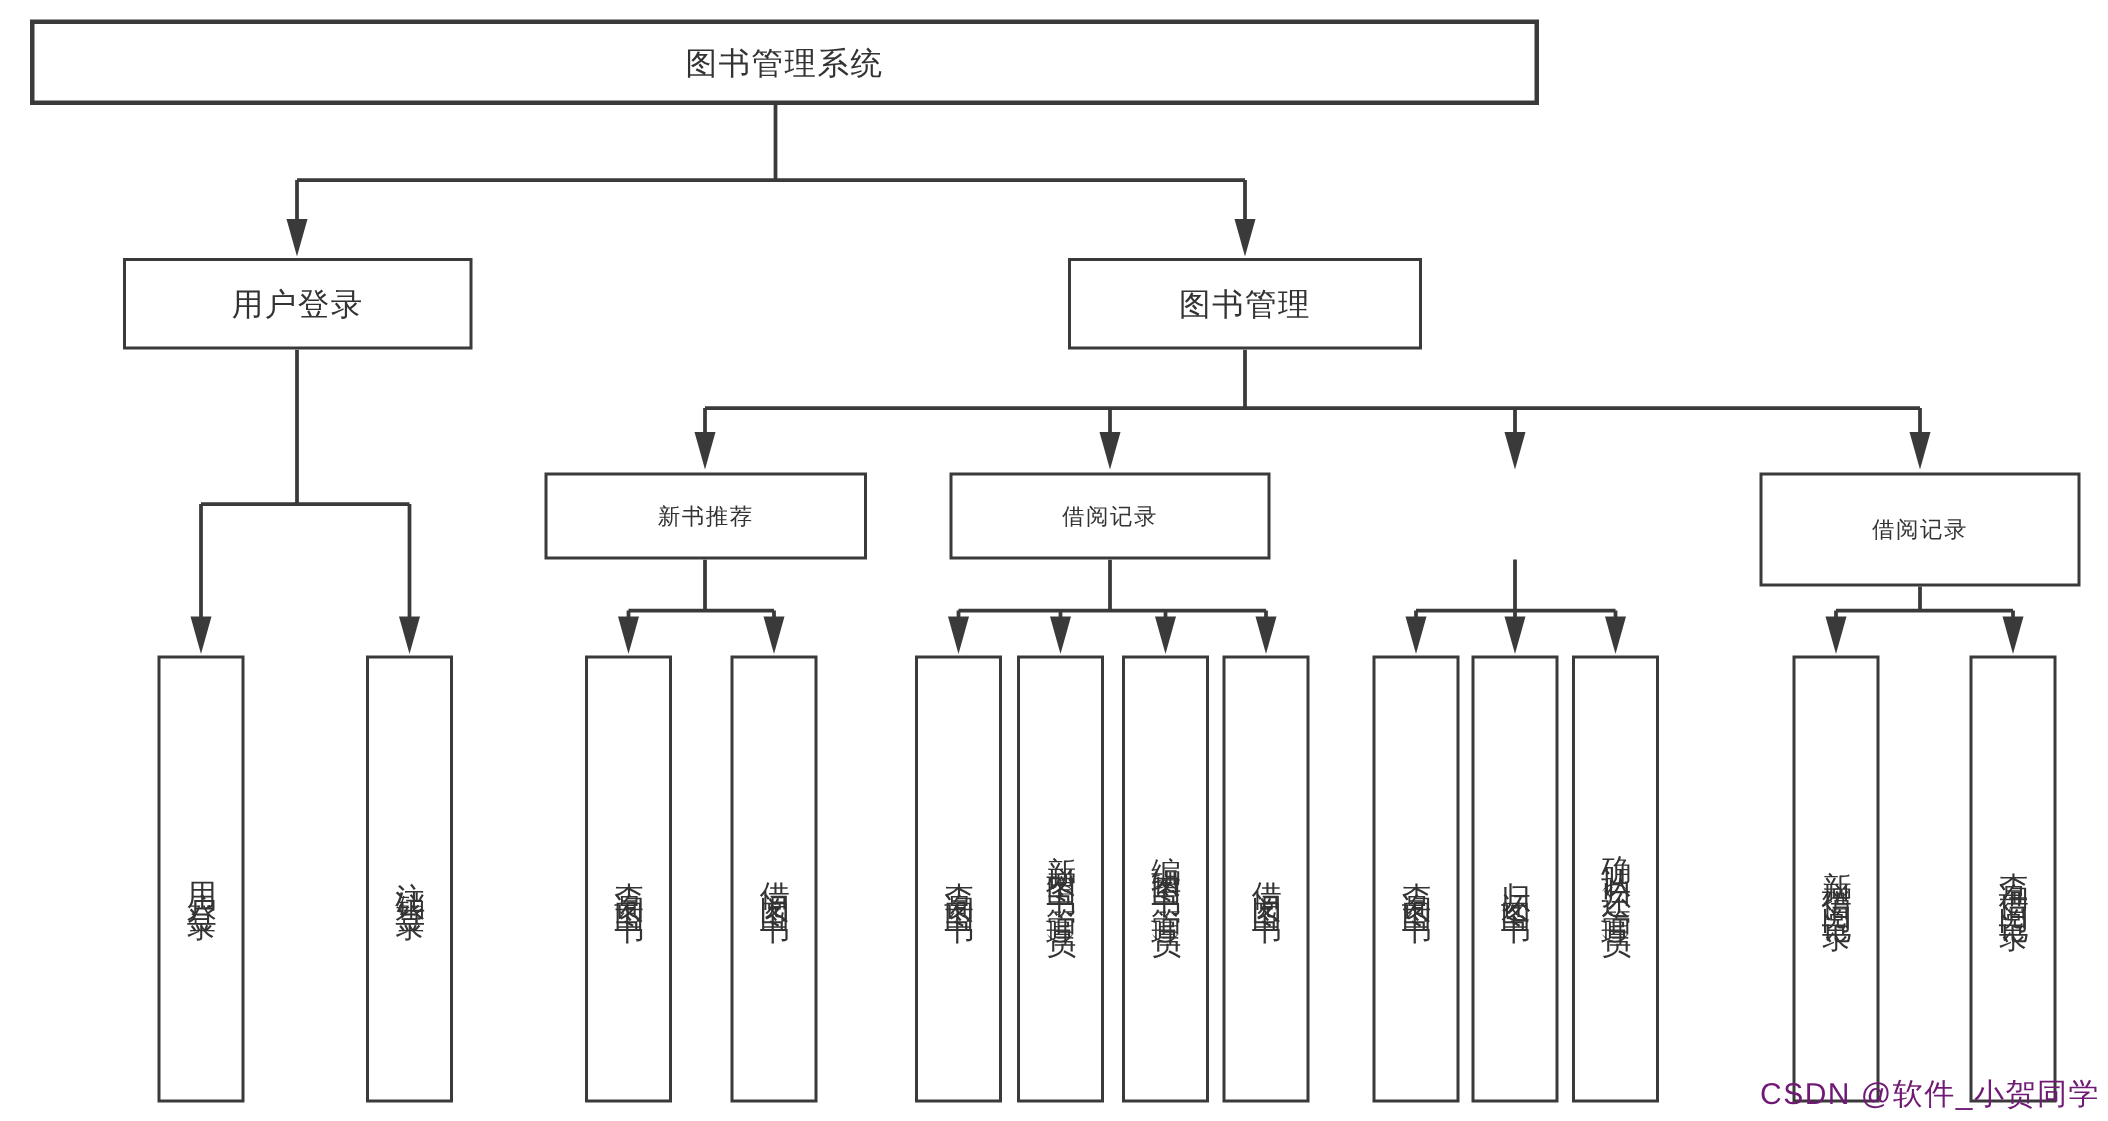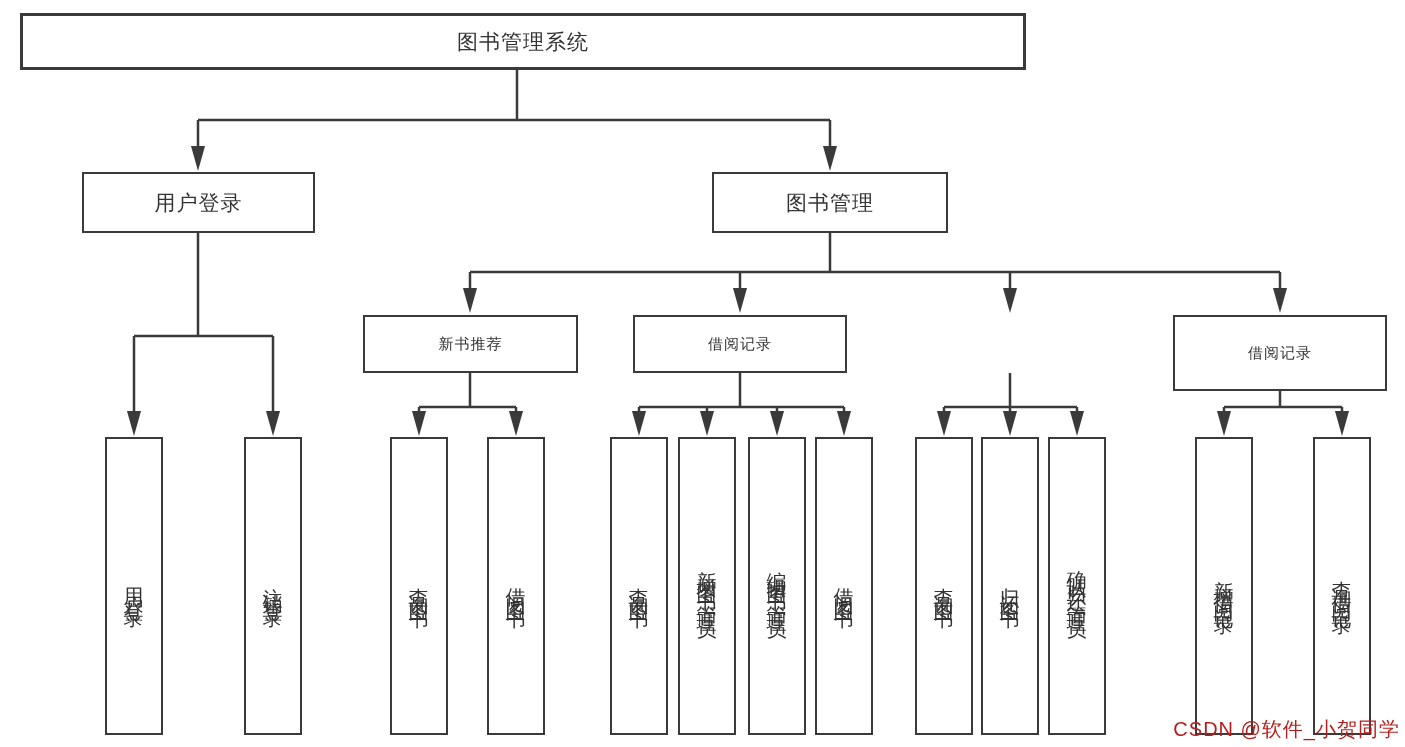--- a/index.html
+++ b/index.html
@@ -83,21 +83,21 @@
   #leaf-d1 { left: 915px; }
   #leaf-d2 { left: 981px; }
   #leaf-d3 { left: 1048px; }
   #leaf-e1 { left: 1195px; }
   #leaf-e2 { left: 1313px; }
   #watermark {
     position: absolute;
     right: 5px;
     top: 716px;
     font-size: 20px;
-    color: #b91c1c;
+    color: #701a75;
     letter-spacing: 1px;
     z-index: 3;
     white-space: nowrap;
   }
   svg path { stroke: #3a3a3a; stroke-width: 2.5; fill: none; }
   svg polygon { fill: #3a3a3a; stroke: none; }
 </style>
 </head>
 <body>
 

